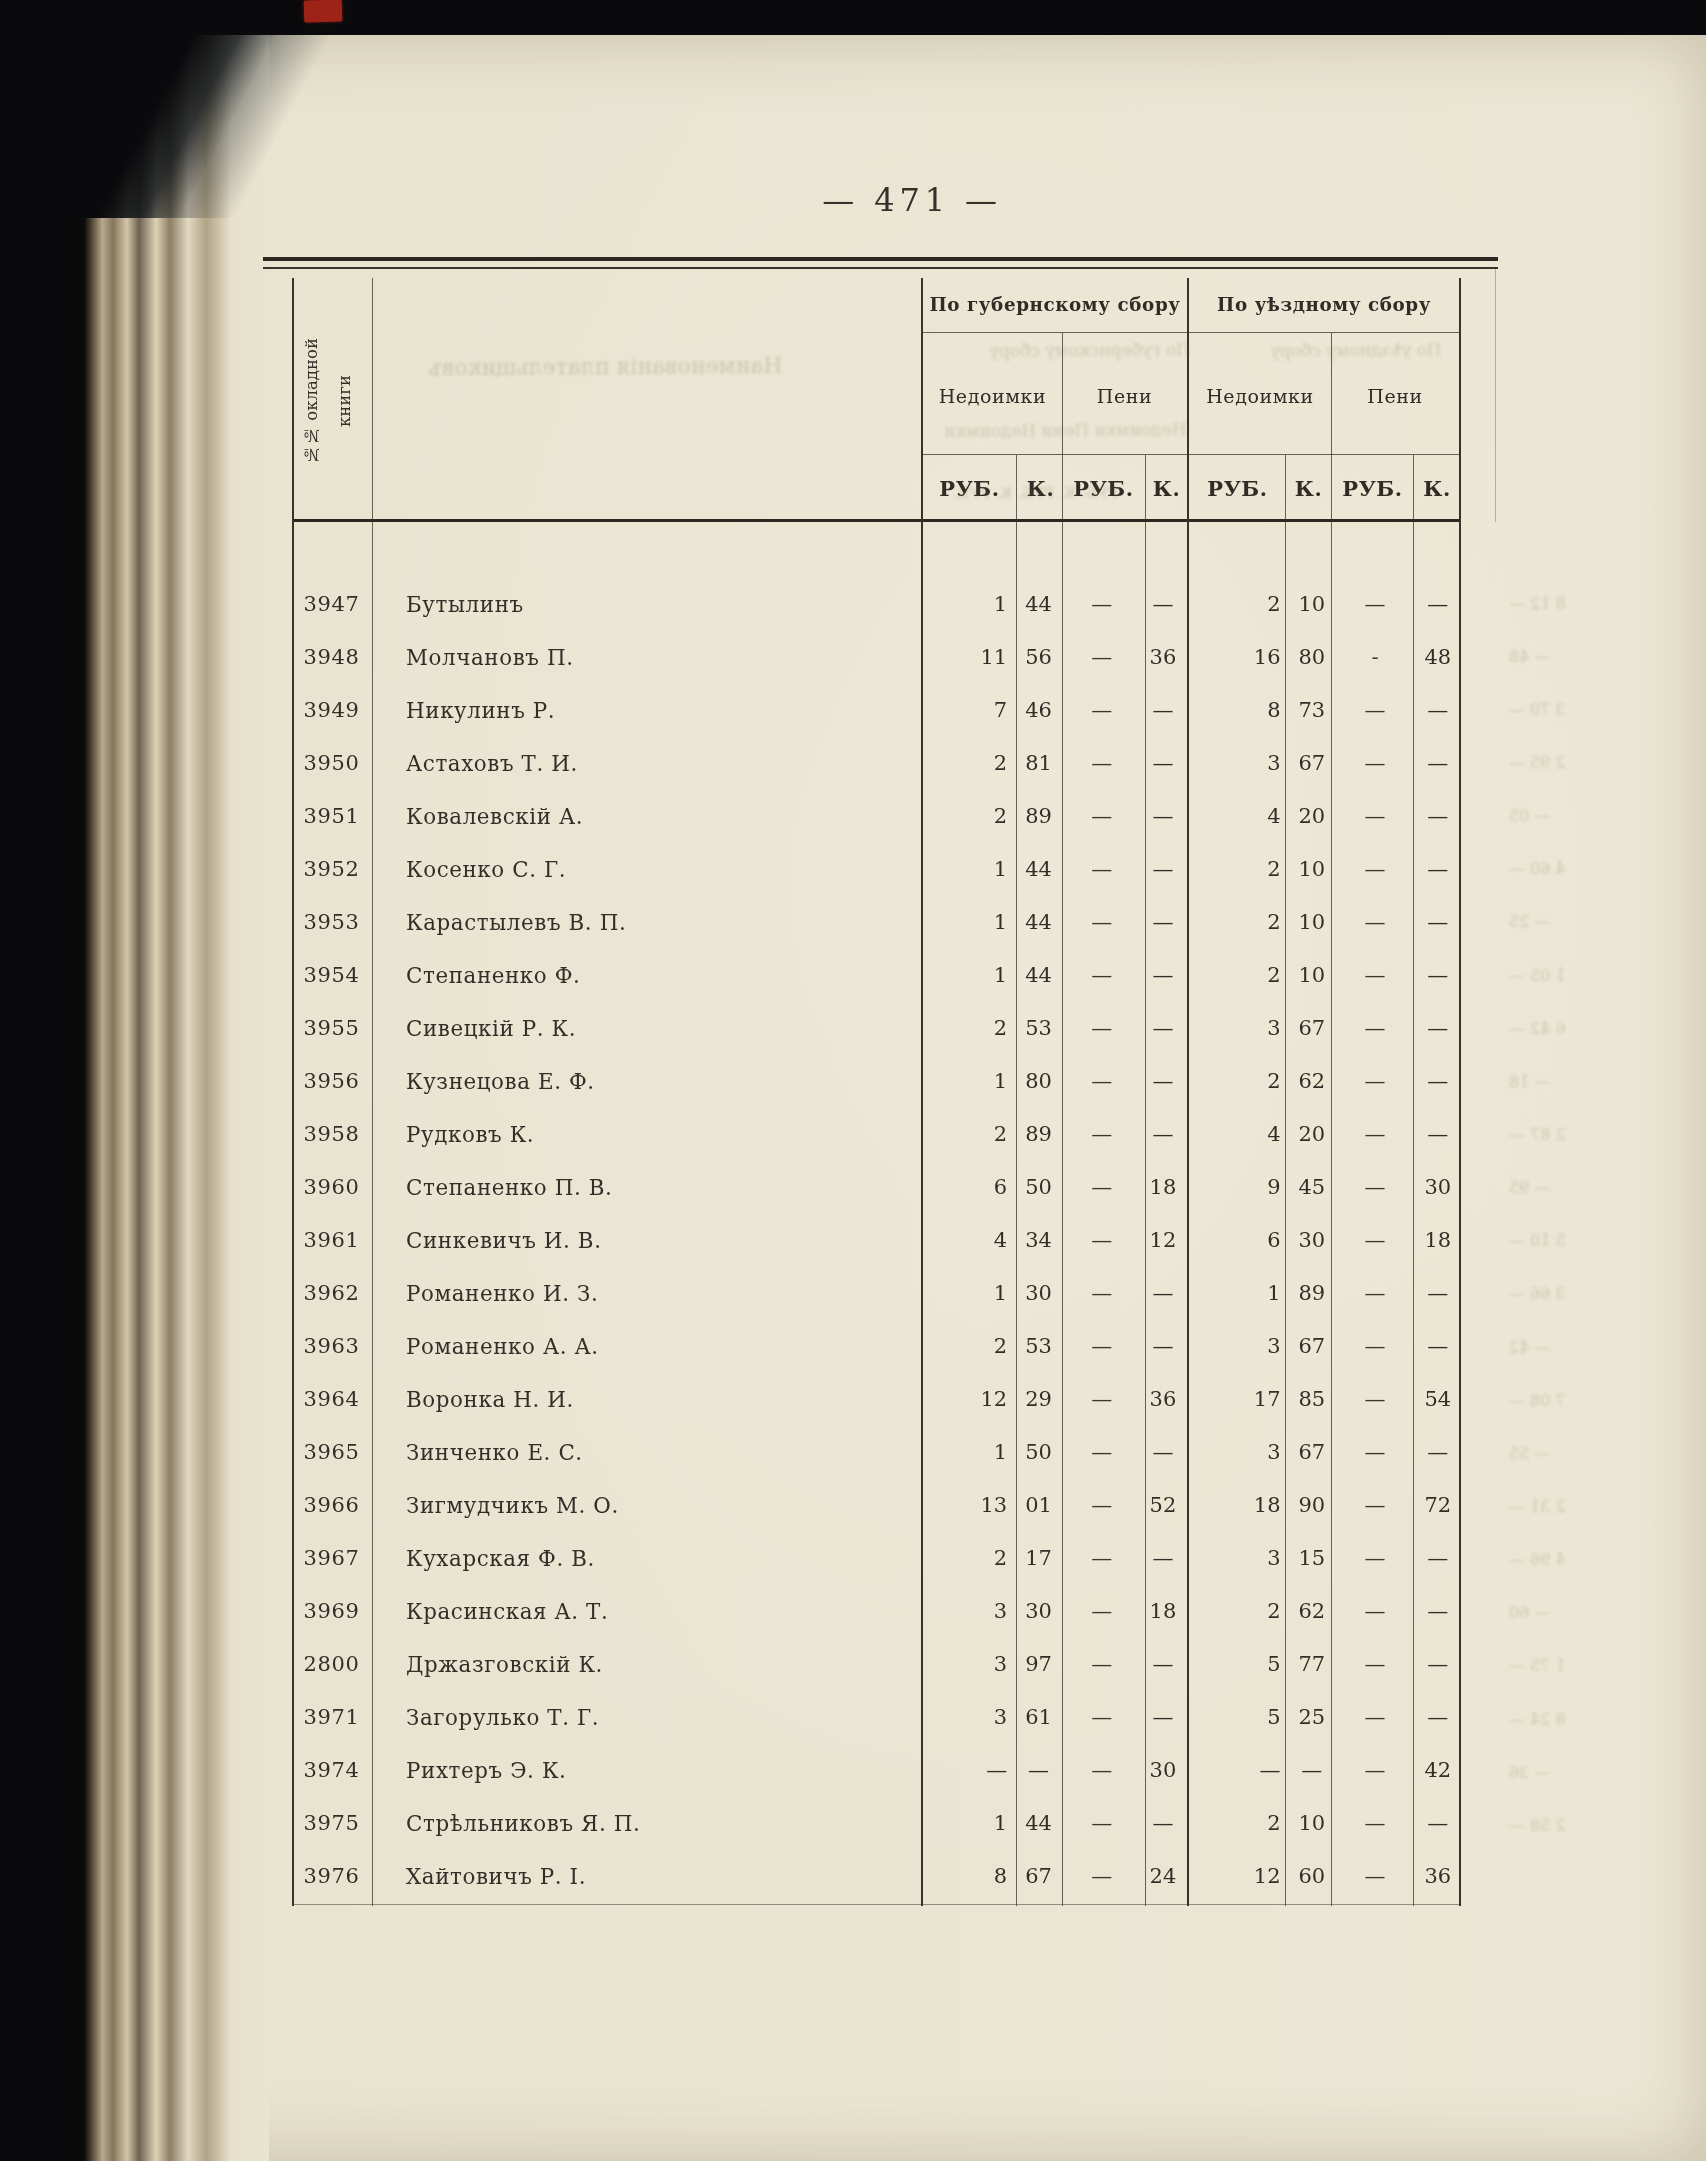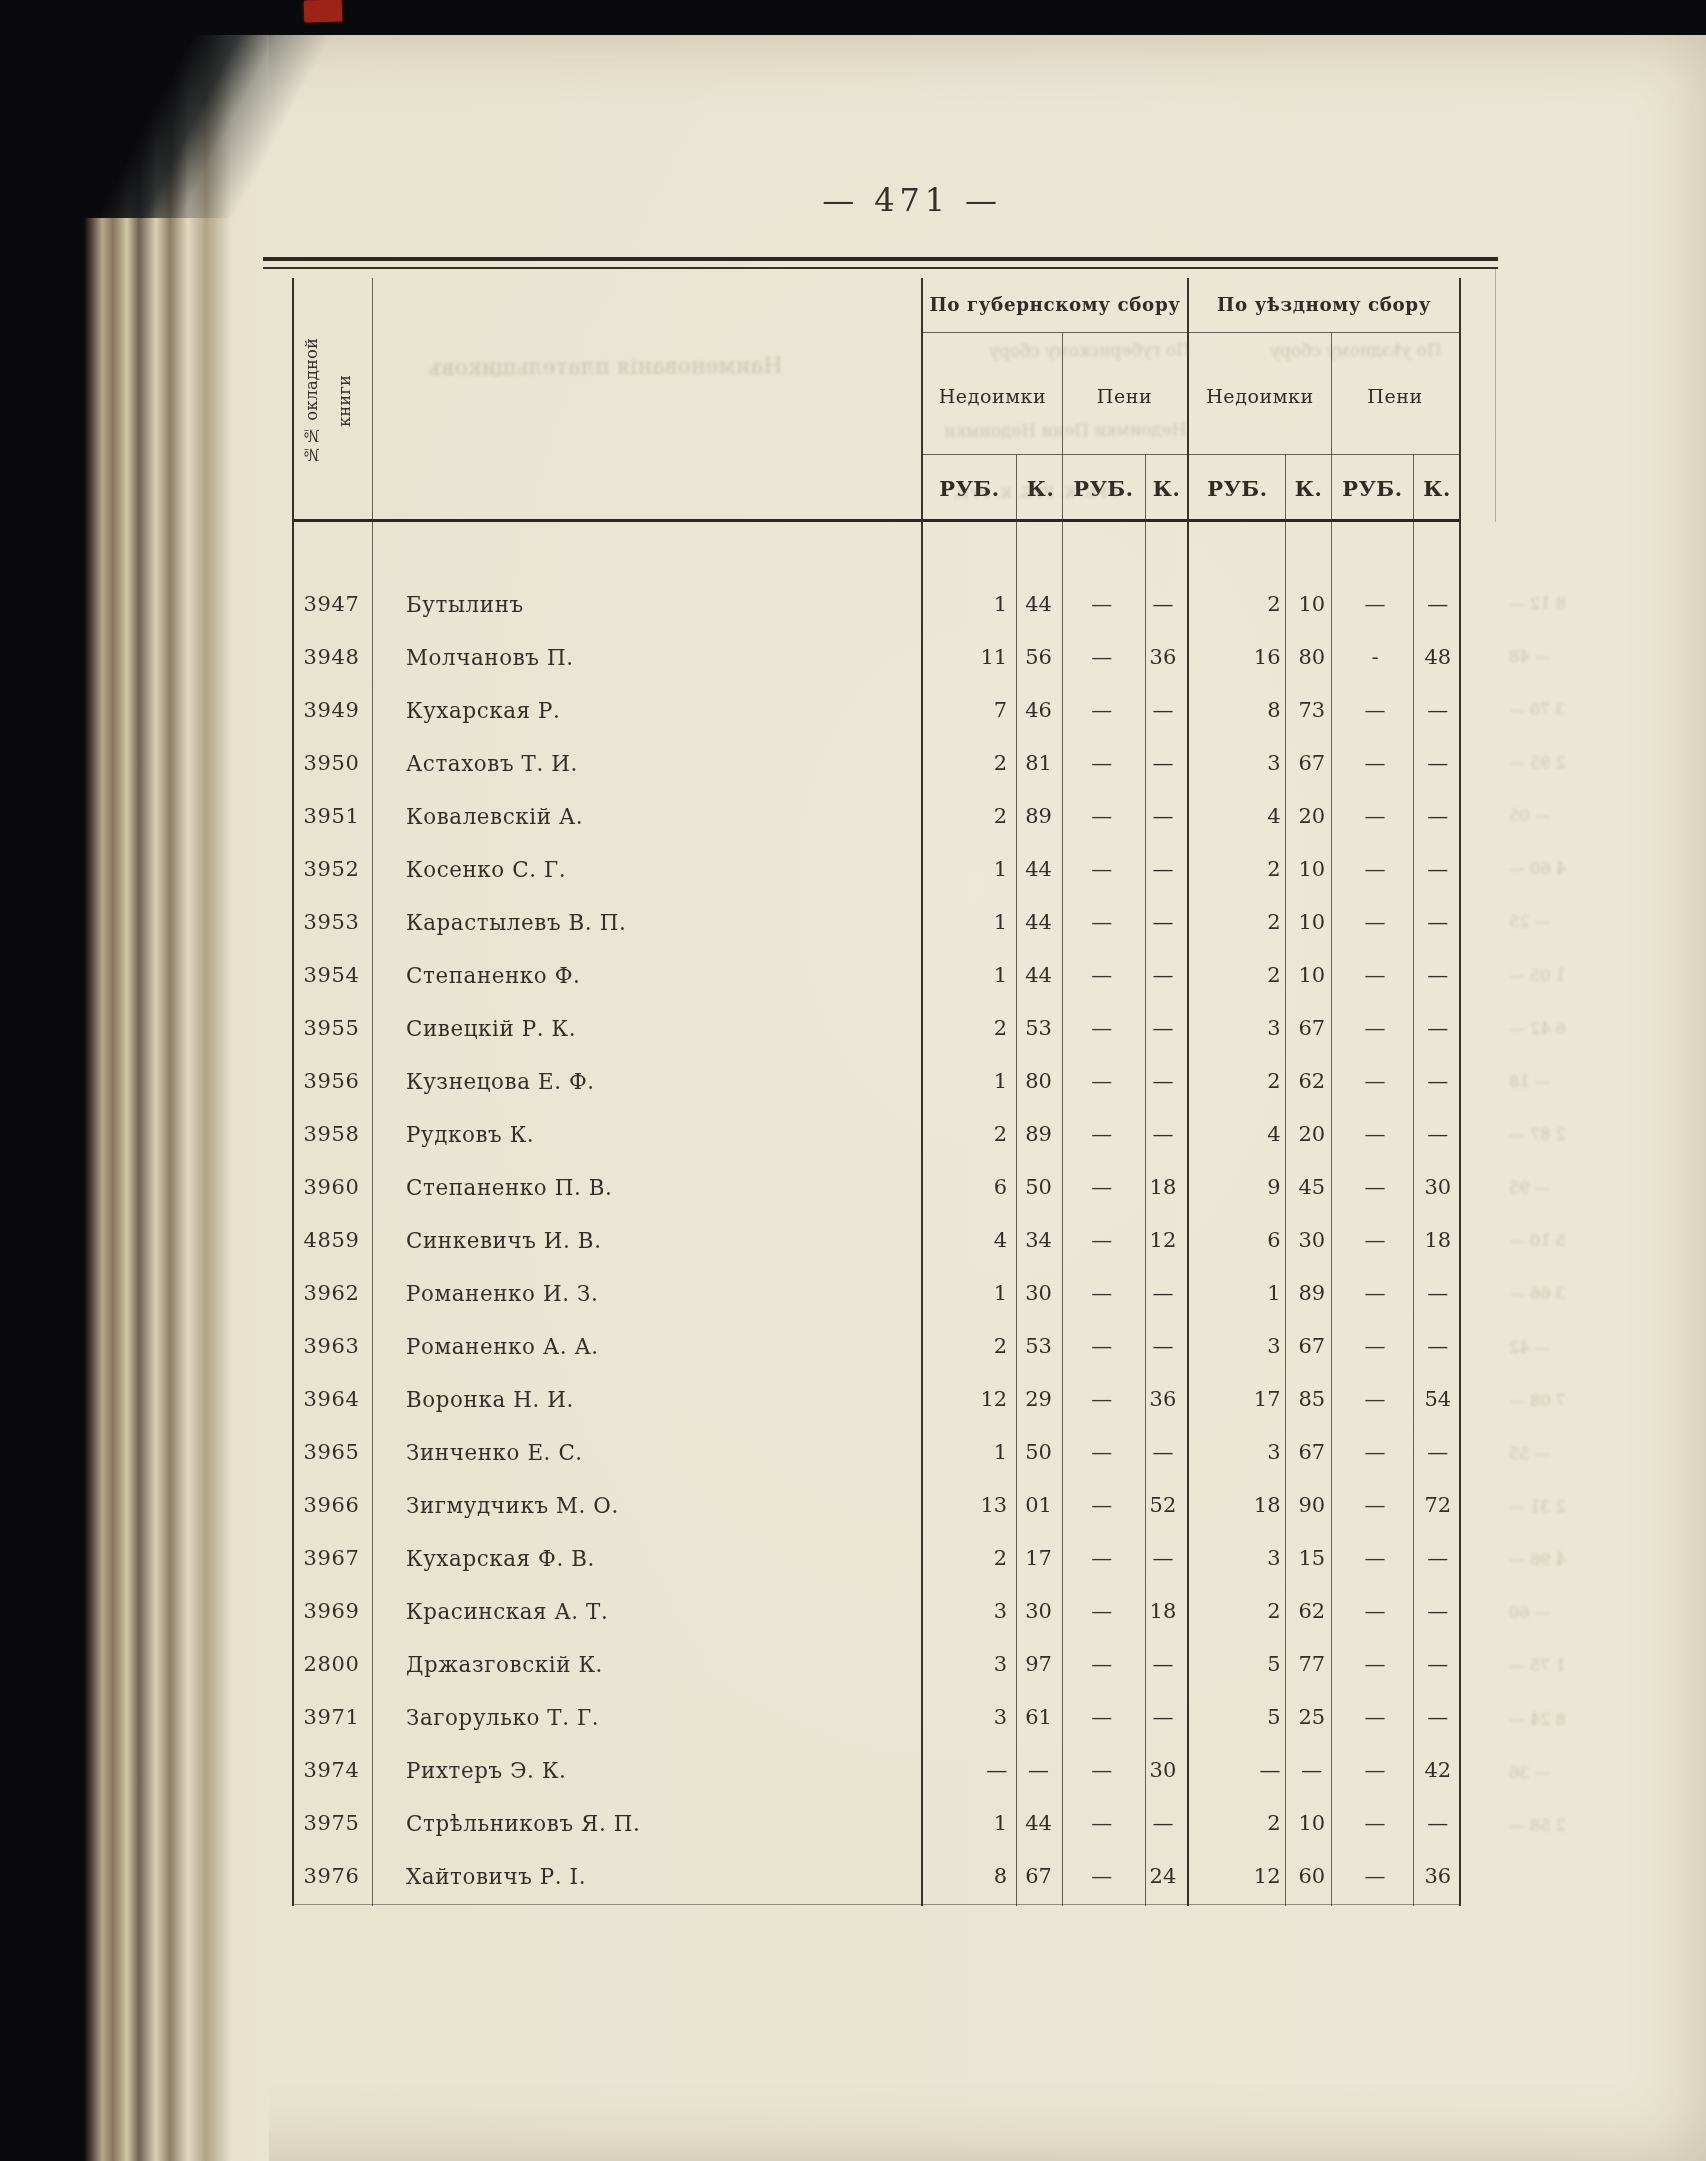--- a/index.html
+++ b/index.html
@@ -170,21 +170,21 @@
         <div class="c v v2">—</div>
         <div class="c v v3">36</div>
         <div class="c v v4">16</div>
         <div class="c v v5">80</div>
         <div class="c v v6">-</div>
         <div class="c v v7">48</div>
       </div>
       <div class="row">
         <div class="c c-num">3949</div>
         <div class="c c-name">
-          <div class="nm">Кухарская Р.</div>
+          <div class="nm">Никулинъ Р.</div>
           <div class="leader">. . . . . . . . . . . . . . . . . . . . . . . .</div>
         </div>
         <div class="c v v0">7</div>
         <div class="c v v1">46</div>
         <div class="c v v2">—</div>
         <div class="c v v3">—</div>
         <div class="c v v4">8</div>
         <div class="c v v5">73</div>
         <div class="c v v6">—</div>
         <div class="c v v7">—</div>
@@ -318,21 +318,21 @@
         <div class="c v v0">6</div>
         <div class="c v v1">50</div>
         <div class="c v v2">—</div>
         <div class="c v v3">18</div>
         <div class="c v v4">9</div>
         <div class="c v v5">45</div>
         <div class="c v v6">—</div>
         <div class="c v v7">30</div>
       </div>
       <div class="row">
-        <div class="c c-num">4859</div>
+        <div class="c c-num">3961</div>
         <div class="c c-name">
           <div class="nm">Синкевичъ И. В.</div>
           <div class="leader">. . . . . . . . . . . . . . . . . . . . . . . .</div>
         </div>
         <div class="c v v0">4</div>
         <div class="c v v1">34</div>
         <div class="c v v2">—</div>
         <div class="c v v3">12</div>
         <div class="c v v4">6</div>
         <div class="c v v5">30</div>

